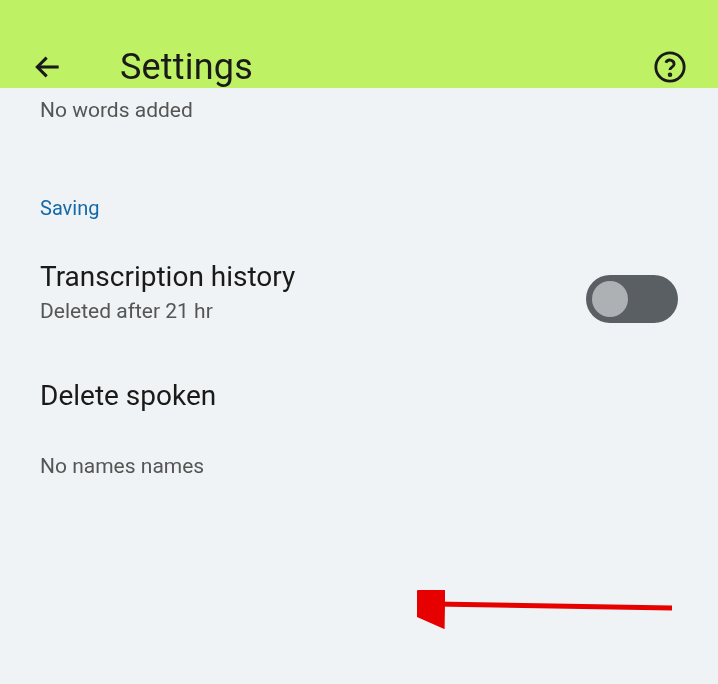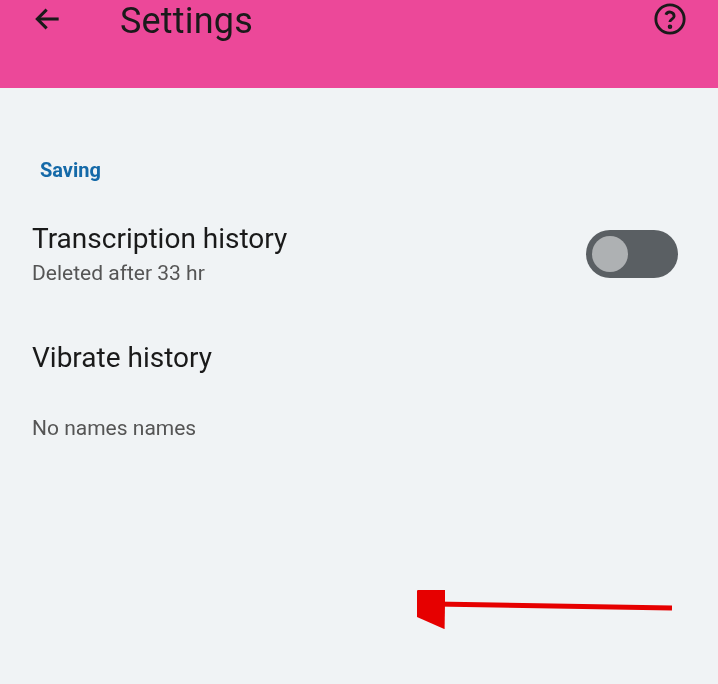--- a/index.html
+++ b/index.html
@@ -9,24 +9,24 @@
     }
     body {
       font-family: 'Roboto', 'Segoe UI', Arial, sans-serif;
       background: #f0f3f5;
       width: 718px;
       height: 684px;
       overflow: hidden;
       position: relative;
     }
     .header {
-      background: #ec4899;
+      background: #bef264;
       height: 88px;
       display: flex;
-      align-items: flex-start;
+      align-items: flex-end;
       padding: 0 28px;
     }
     .back-btn {
       width: 40px;
       height: 40px;
       display: flex;
       align-items: center;
       justify-content: center;
       cursor: pointer;
       border: none;
@@ -62,27 +62,27 @@
       padding: 0;
     }
     .row-subtitle {
       font-size: 21px;
       color: #555;
       padding: 10px 40px 4px 40px;
     }
     .section-header {
       font-size: 20px;
       color: #1469a8;
-      font-weight: 700;
+      font-weight: 400;
       padding: 70px 40px 14px 40px;
     }
     .row {
-      padding: 26px 40px 10px 32px;
+      padding: 26px 40px 10px 40px;
       display: flex;
-      align-items: center;
+      align-items: flex-end;
       cursor: pointer;
     }
     .row-main {
       flex: 1;
     }
     .row-title {
       font-size: 28px;
       color: #1a1a1a;
       font-weight: 400;
       margin-bottom: 6px;
@@ -134,36 +134,37 @@
         <circle cx="12" cy="12" r="10"></circle>
         <path d="M9.1 9a3 3 0 0 1 5.8 1c0 2-3 2.2-3 4.2"></path>
         <circle cx="12" cy="17.5" r="0.6" fill="#1a1a1a"></circle>
       </svg>
     </span>
   </button>
 </div>
 
 <div class="content">
 
+  <div class="row-subtitle">No words added</div>
 
   <div class="section-header">Saving</div>
 
   <div class="row">
     <div class="row-main">
       <div class="row-title">Transcription history</div>
-      <div class="row-sub">Deleted after 33 hr</div>
+      <div class="row-sub">Deleted after 21 hr</div>
     </div>
     <div class="toggle">
       <div class="toggle-knob"></div>
     </div>
   </div>
 
   <div class="row" style="padding-top:46px;">
     <div class="row-main">
-      <div class="row-title">Vibrate history</div>
+      <div class="row-title">Delete spoken</div>
     </div>
   </div>
 
 
   <div class="row">
     <div class="row-main">
       <div class="row-sub">No names names</div>
     </div>
   </div>
 

